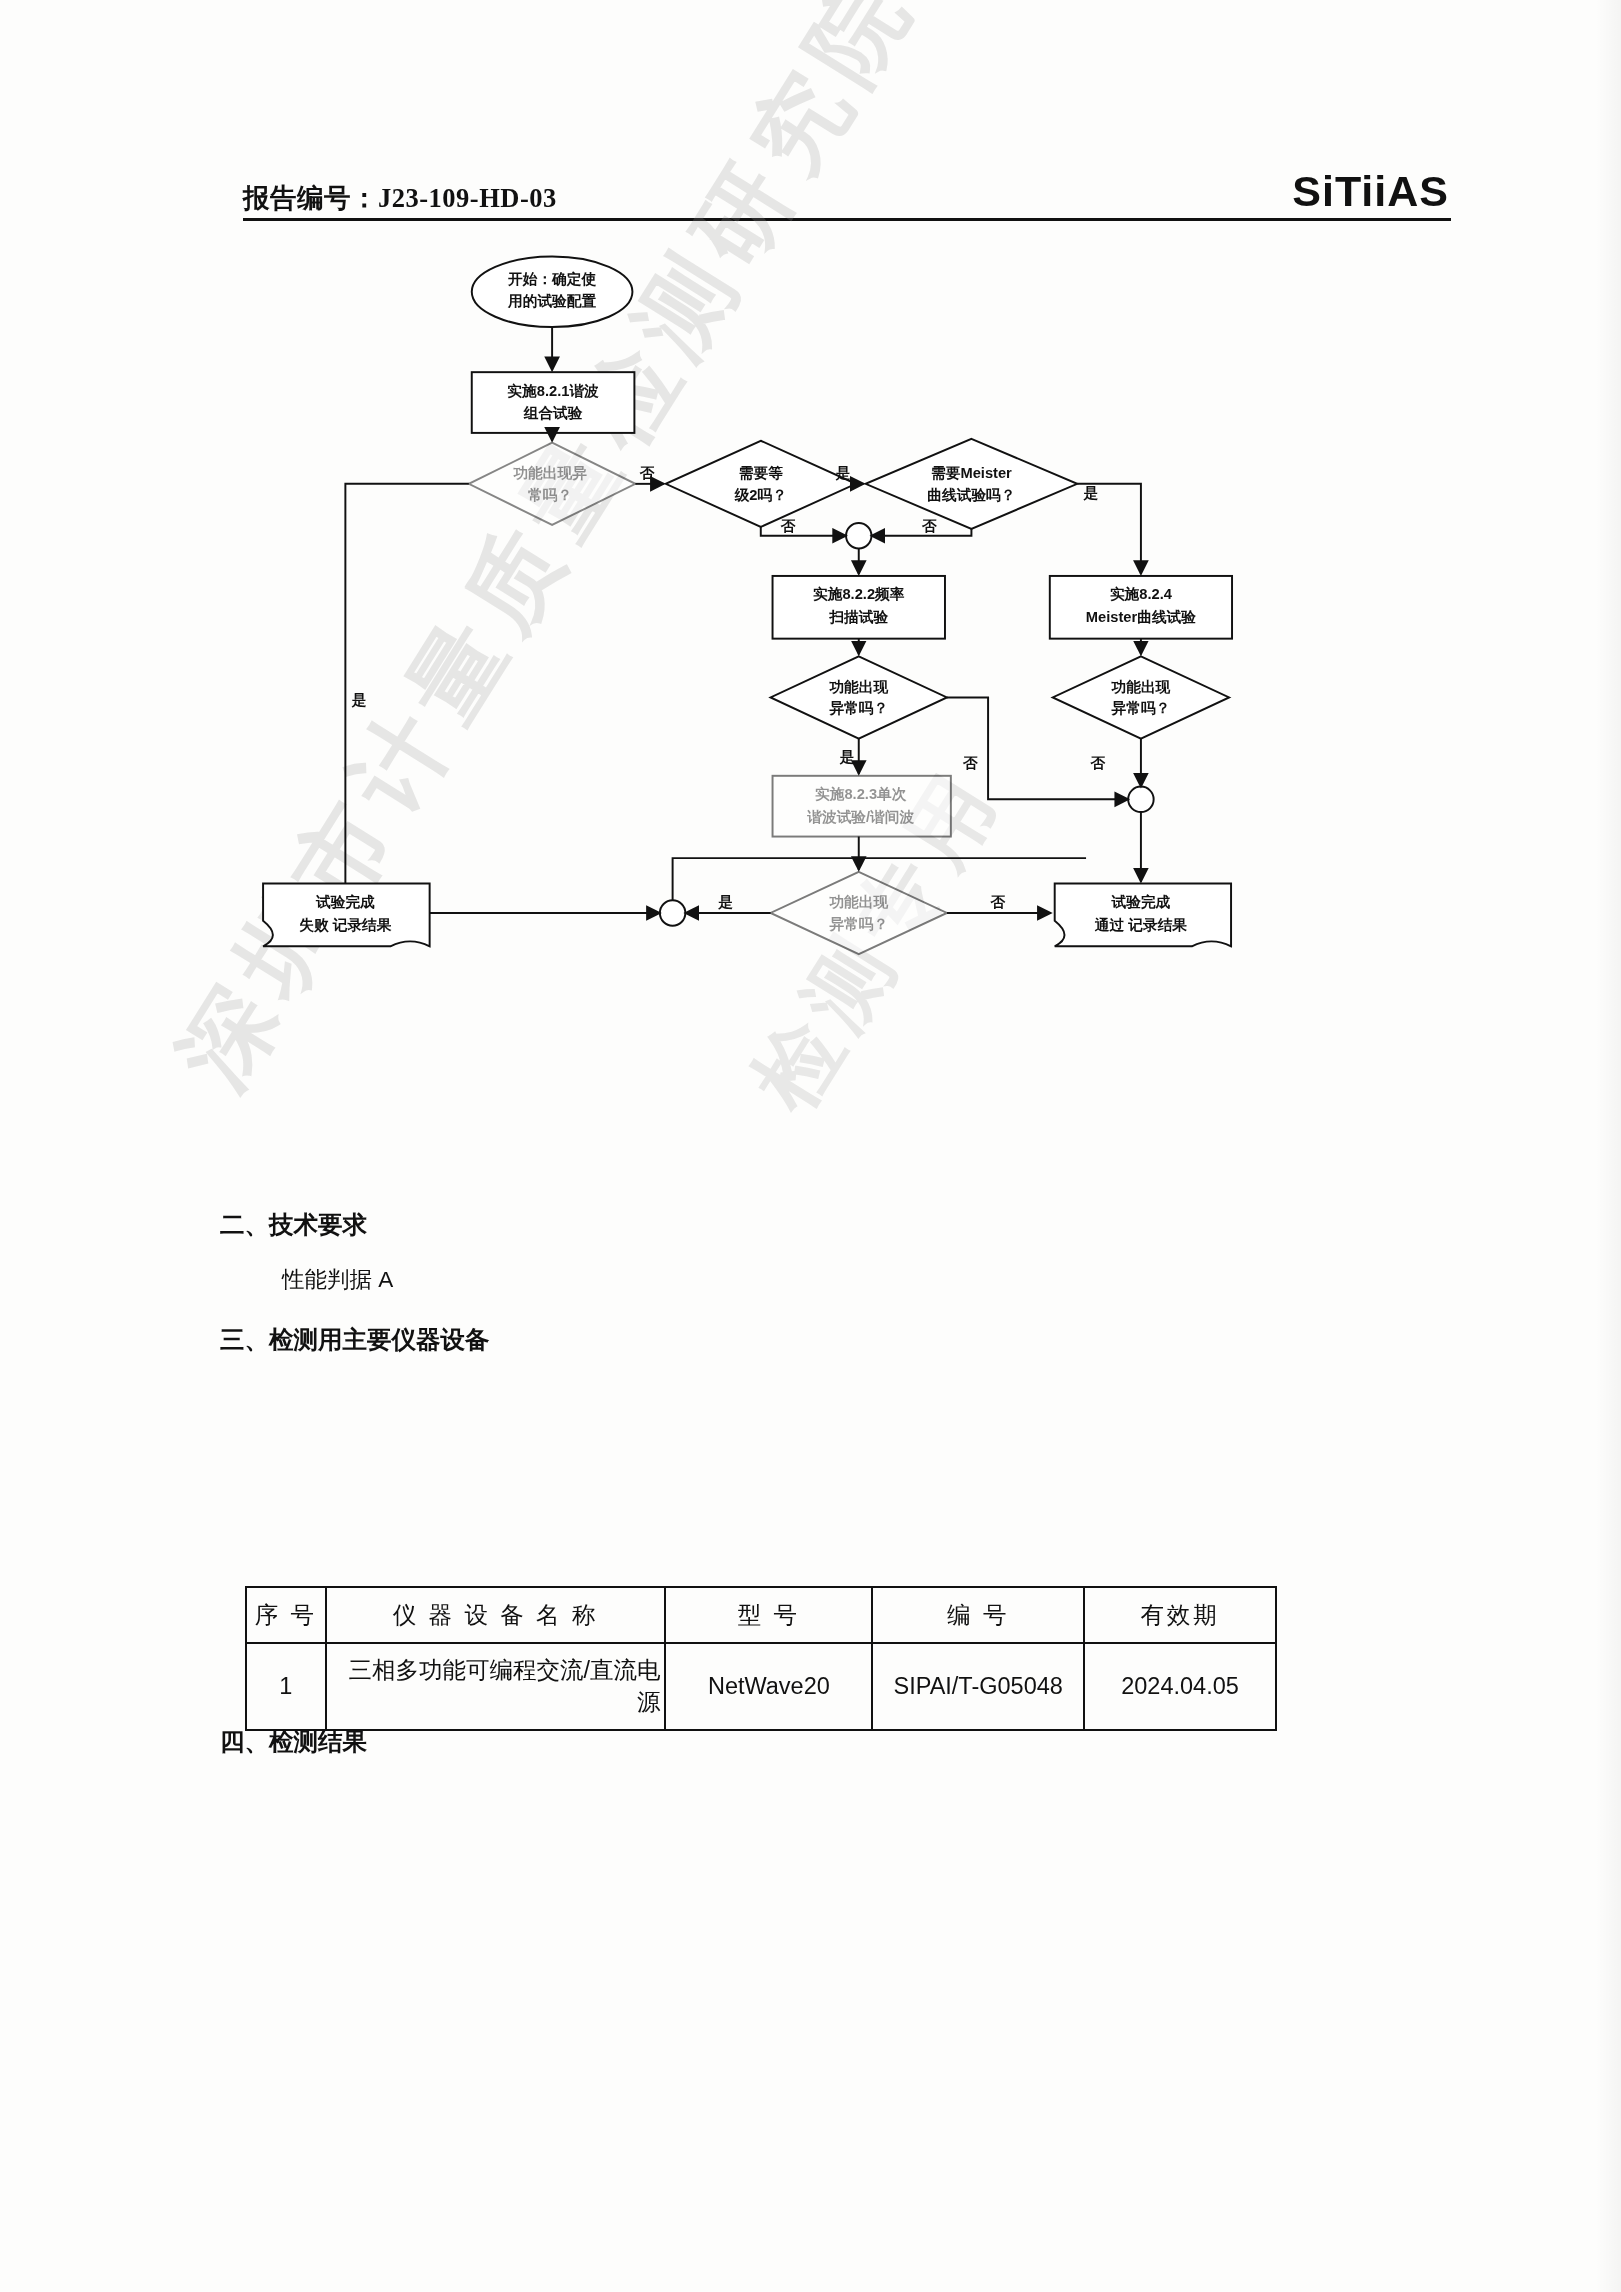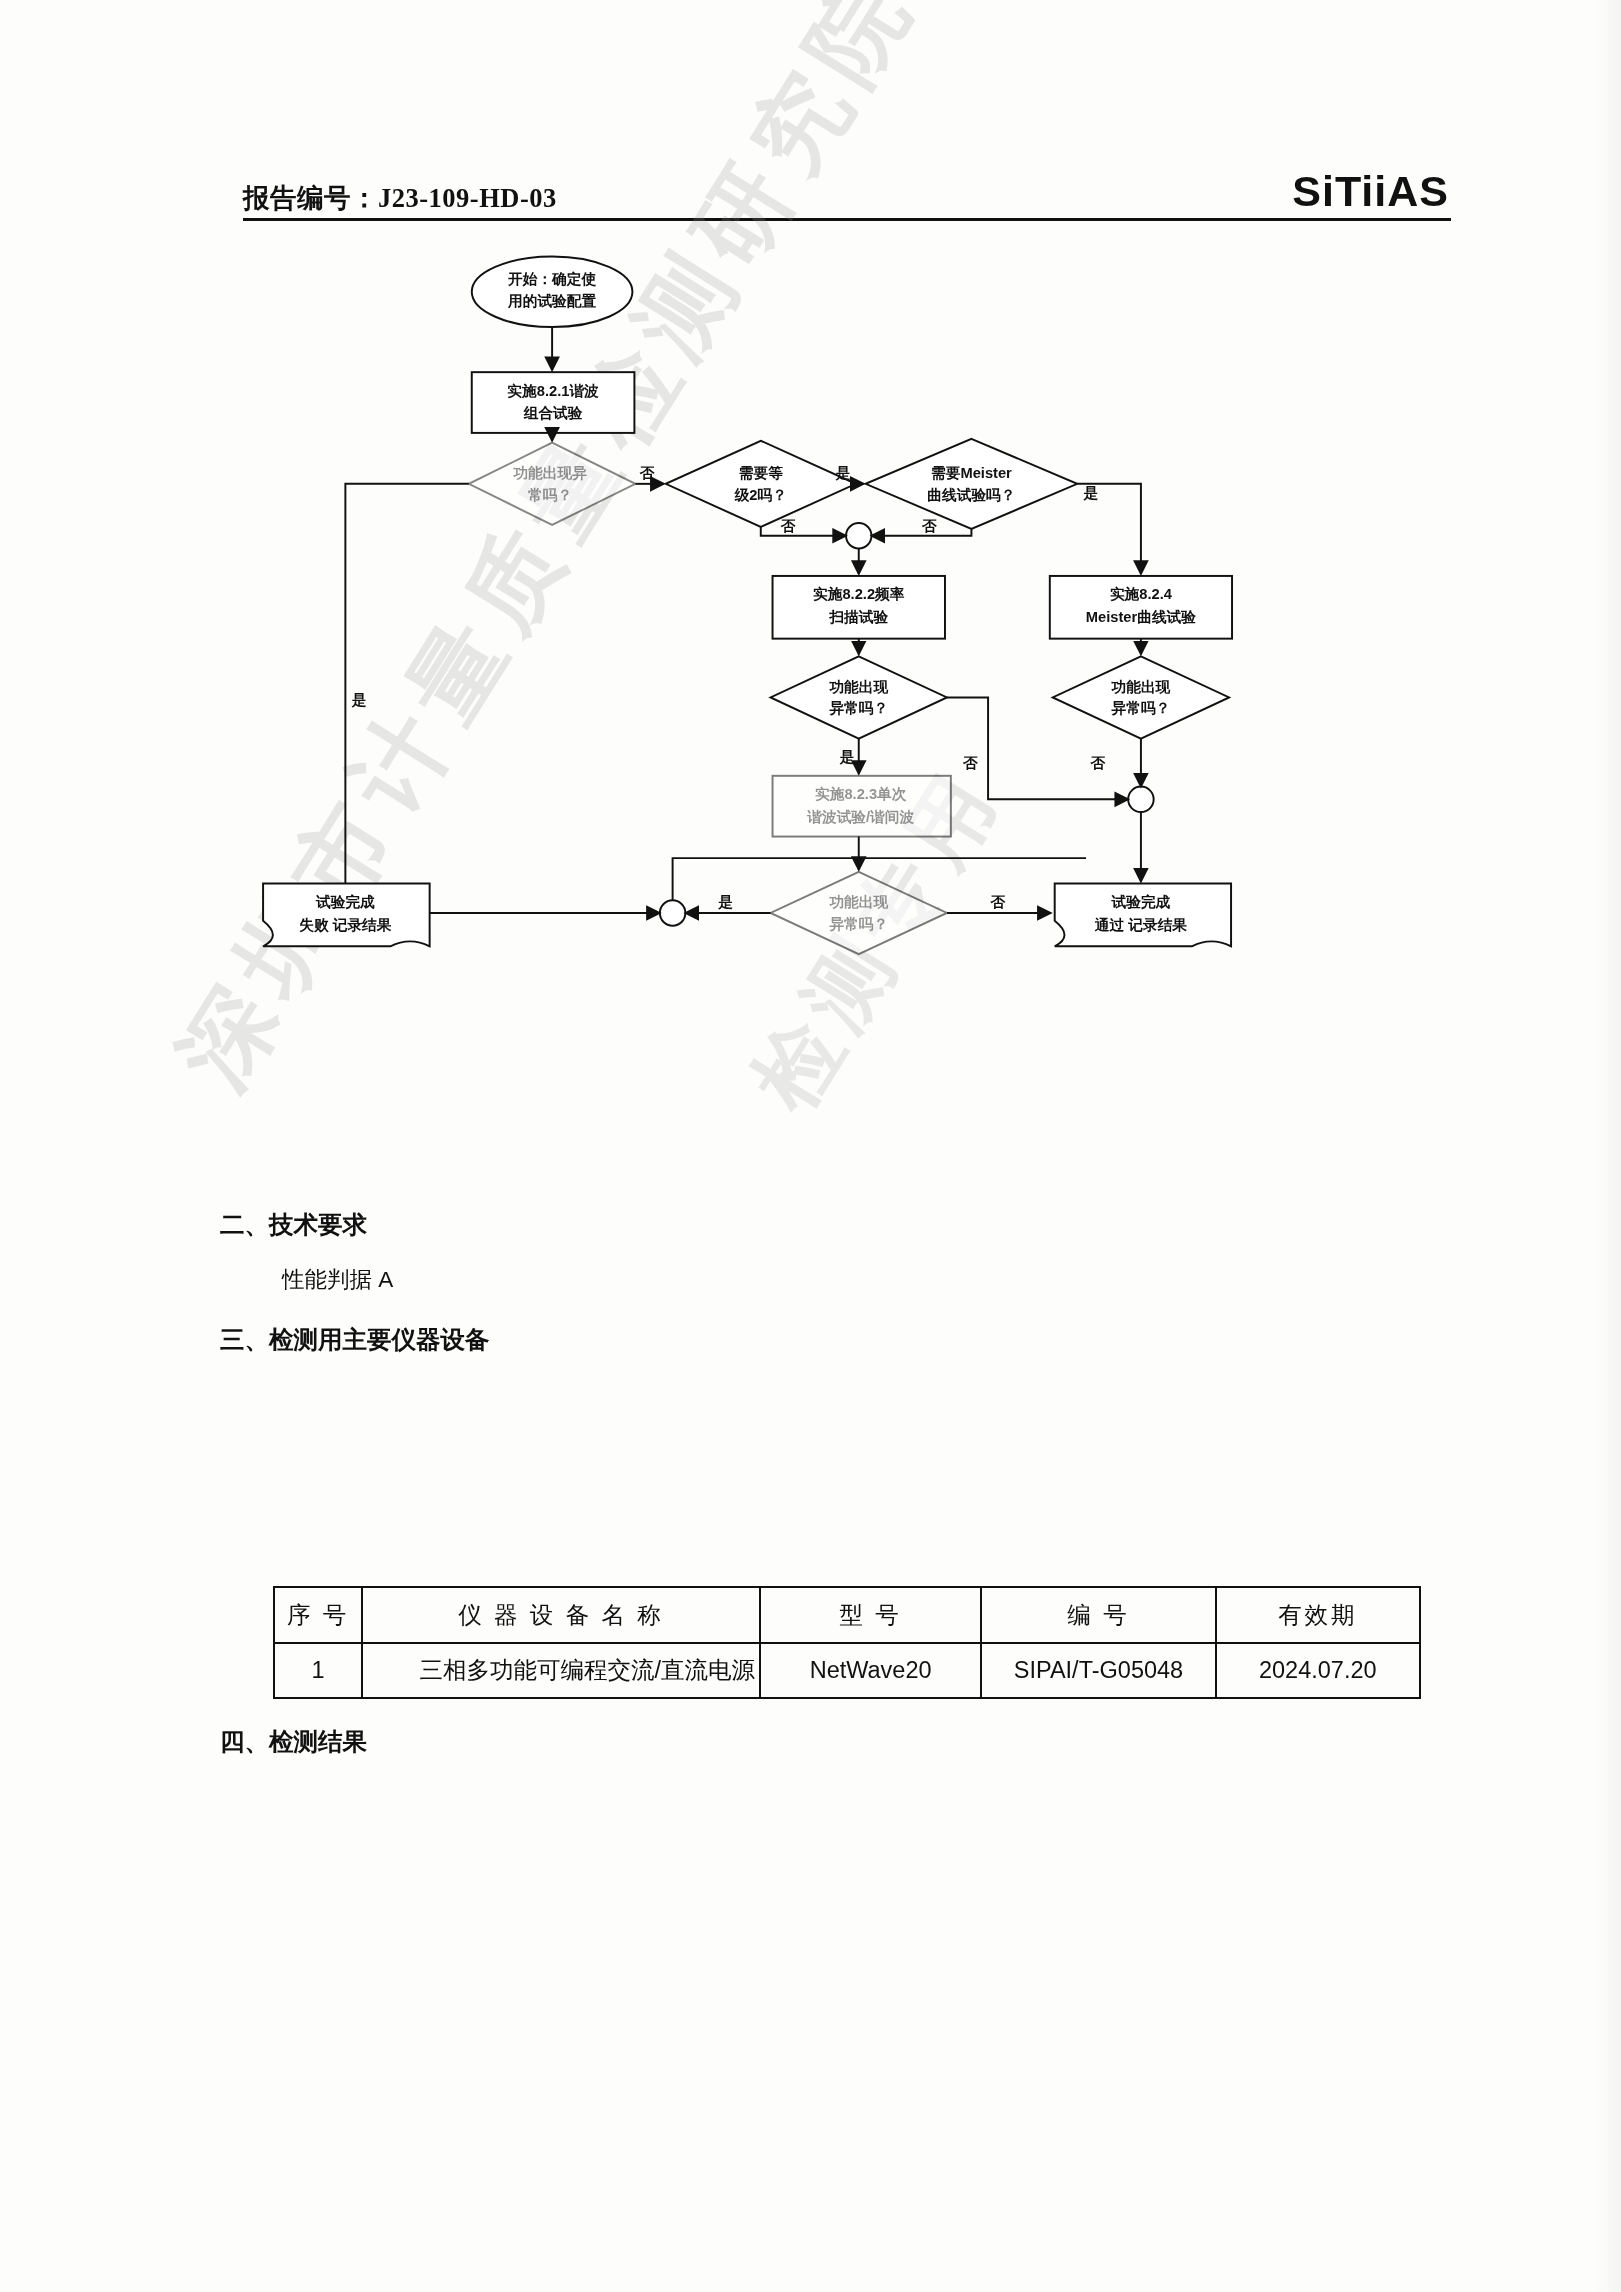--- a/index.html
+++ b/index.html
@@ -80,23 +80,22 @@
     font-weight:bold; font-size:24.5px; color:#111;
   }
   .sec-p {
     position:absolute;
     font-family:"Liberation Sans", sans-serif;
     font-size:22.5px; color:#111;
   }
   
   table.instr {
     position:absolute; left:245px; top:1586px;
-    width:1148px; border-collapse:collapse;
-    font-family:"Liberation Sans", sans-serif;
-    margin-left:28px;
+    width:1032px; border-collapse:collapse;
+    font-family:"Liberation Sans", sans-serif;
   }
   table.instr th, table.instr td {
     border:2px solid #111;
     text-align:center;
     font-size:23.5px;
     padding:10.8px 3.9px;
     font-weight:normal;
     color:#111;
   }
   table.instr th { font-weight:normal; letter-spacing:2.9px; }
@@ -281,21 +280,21 @@
         <th class="col-d lowcontrast">编 号</th>
         <th class="col-e">有效期</th>
       </tr>
     </thead>
     <tbody>
       <tr>
         <td>1</td>
         <td class="name">三相多功能可编程交流/直流电源</td>
         <td>NetWave20</td>
         <td class="lowcontrast">SIPAI/T-G05048</td>
-        <td>2024.07.20</td>
+        <td>2024.04.05</td>
       </tr>
     </tbody>
   </table>
 
   <div class="sec-h" style="top:1725px;">四、检测结果</div>
 
 
 </div>
 
 

